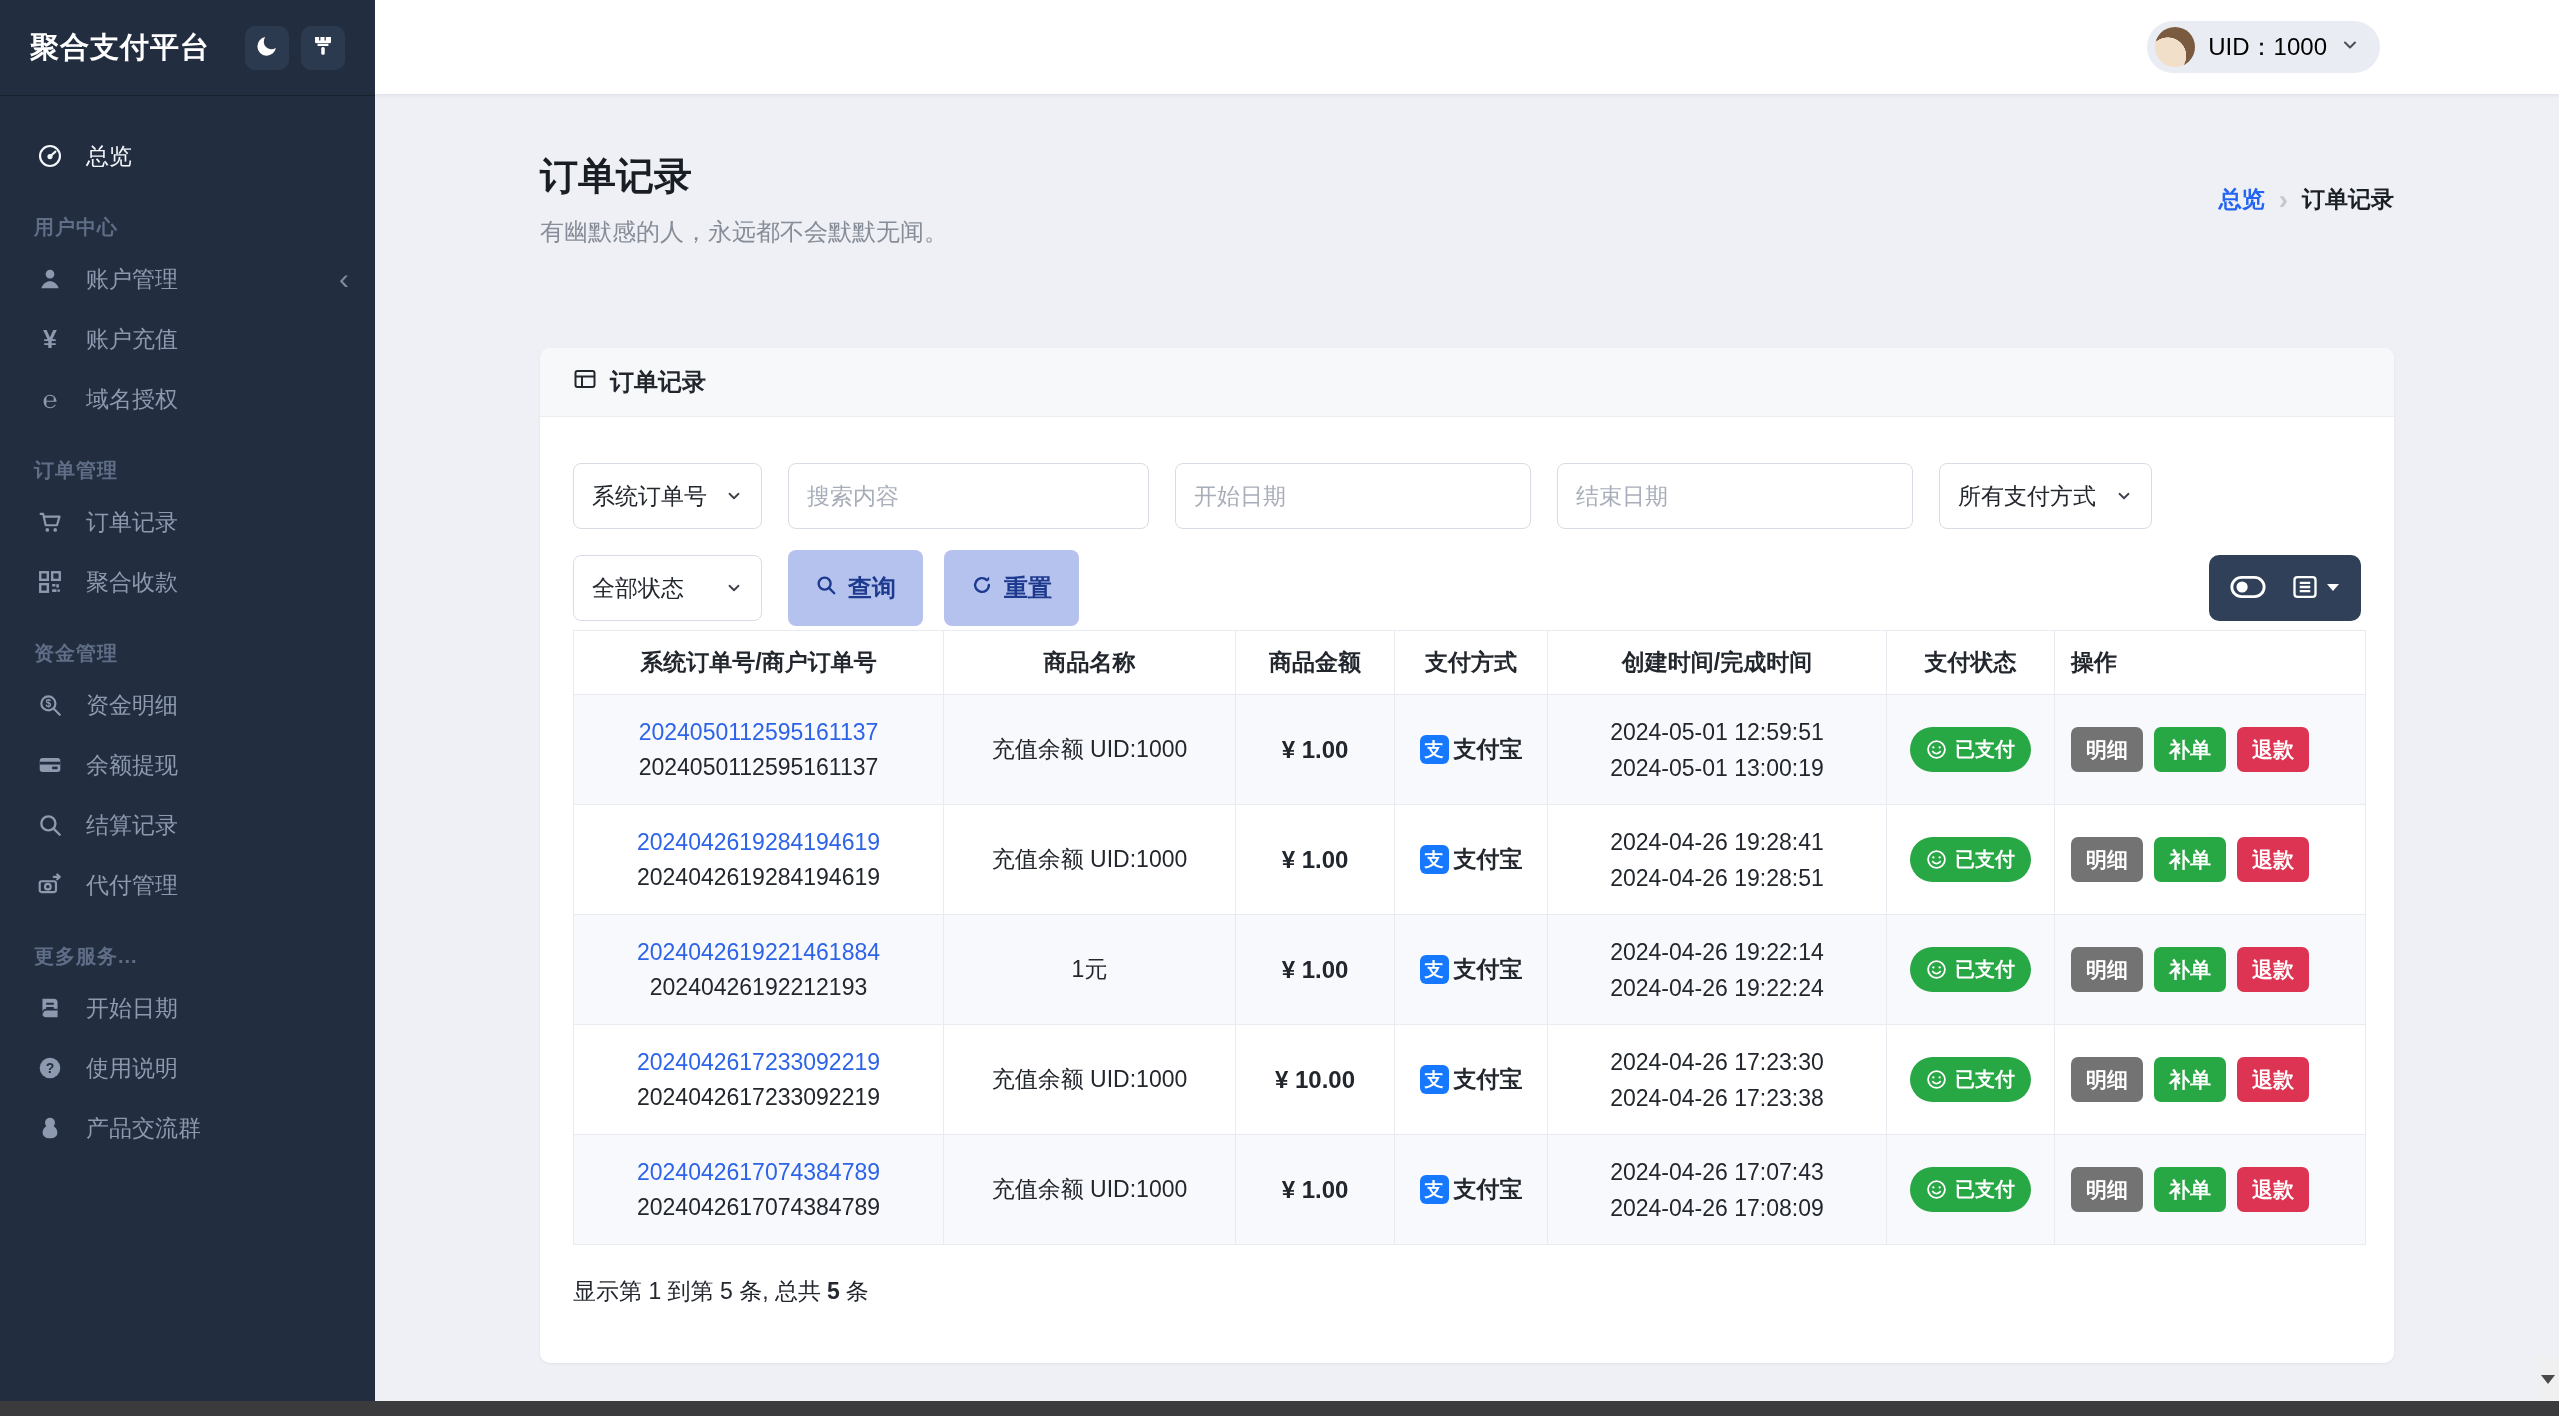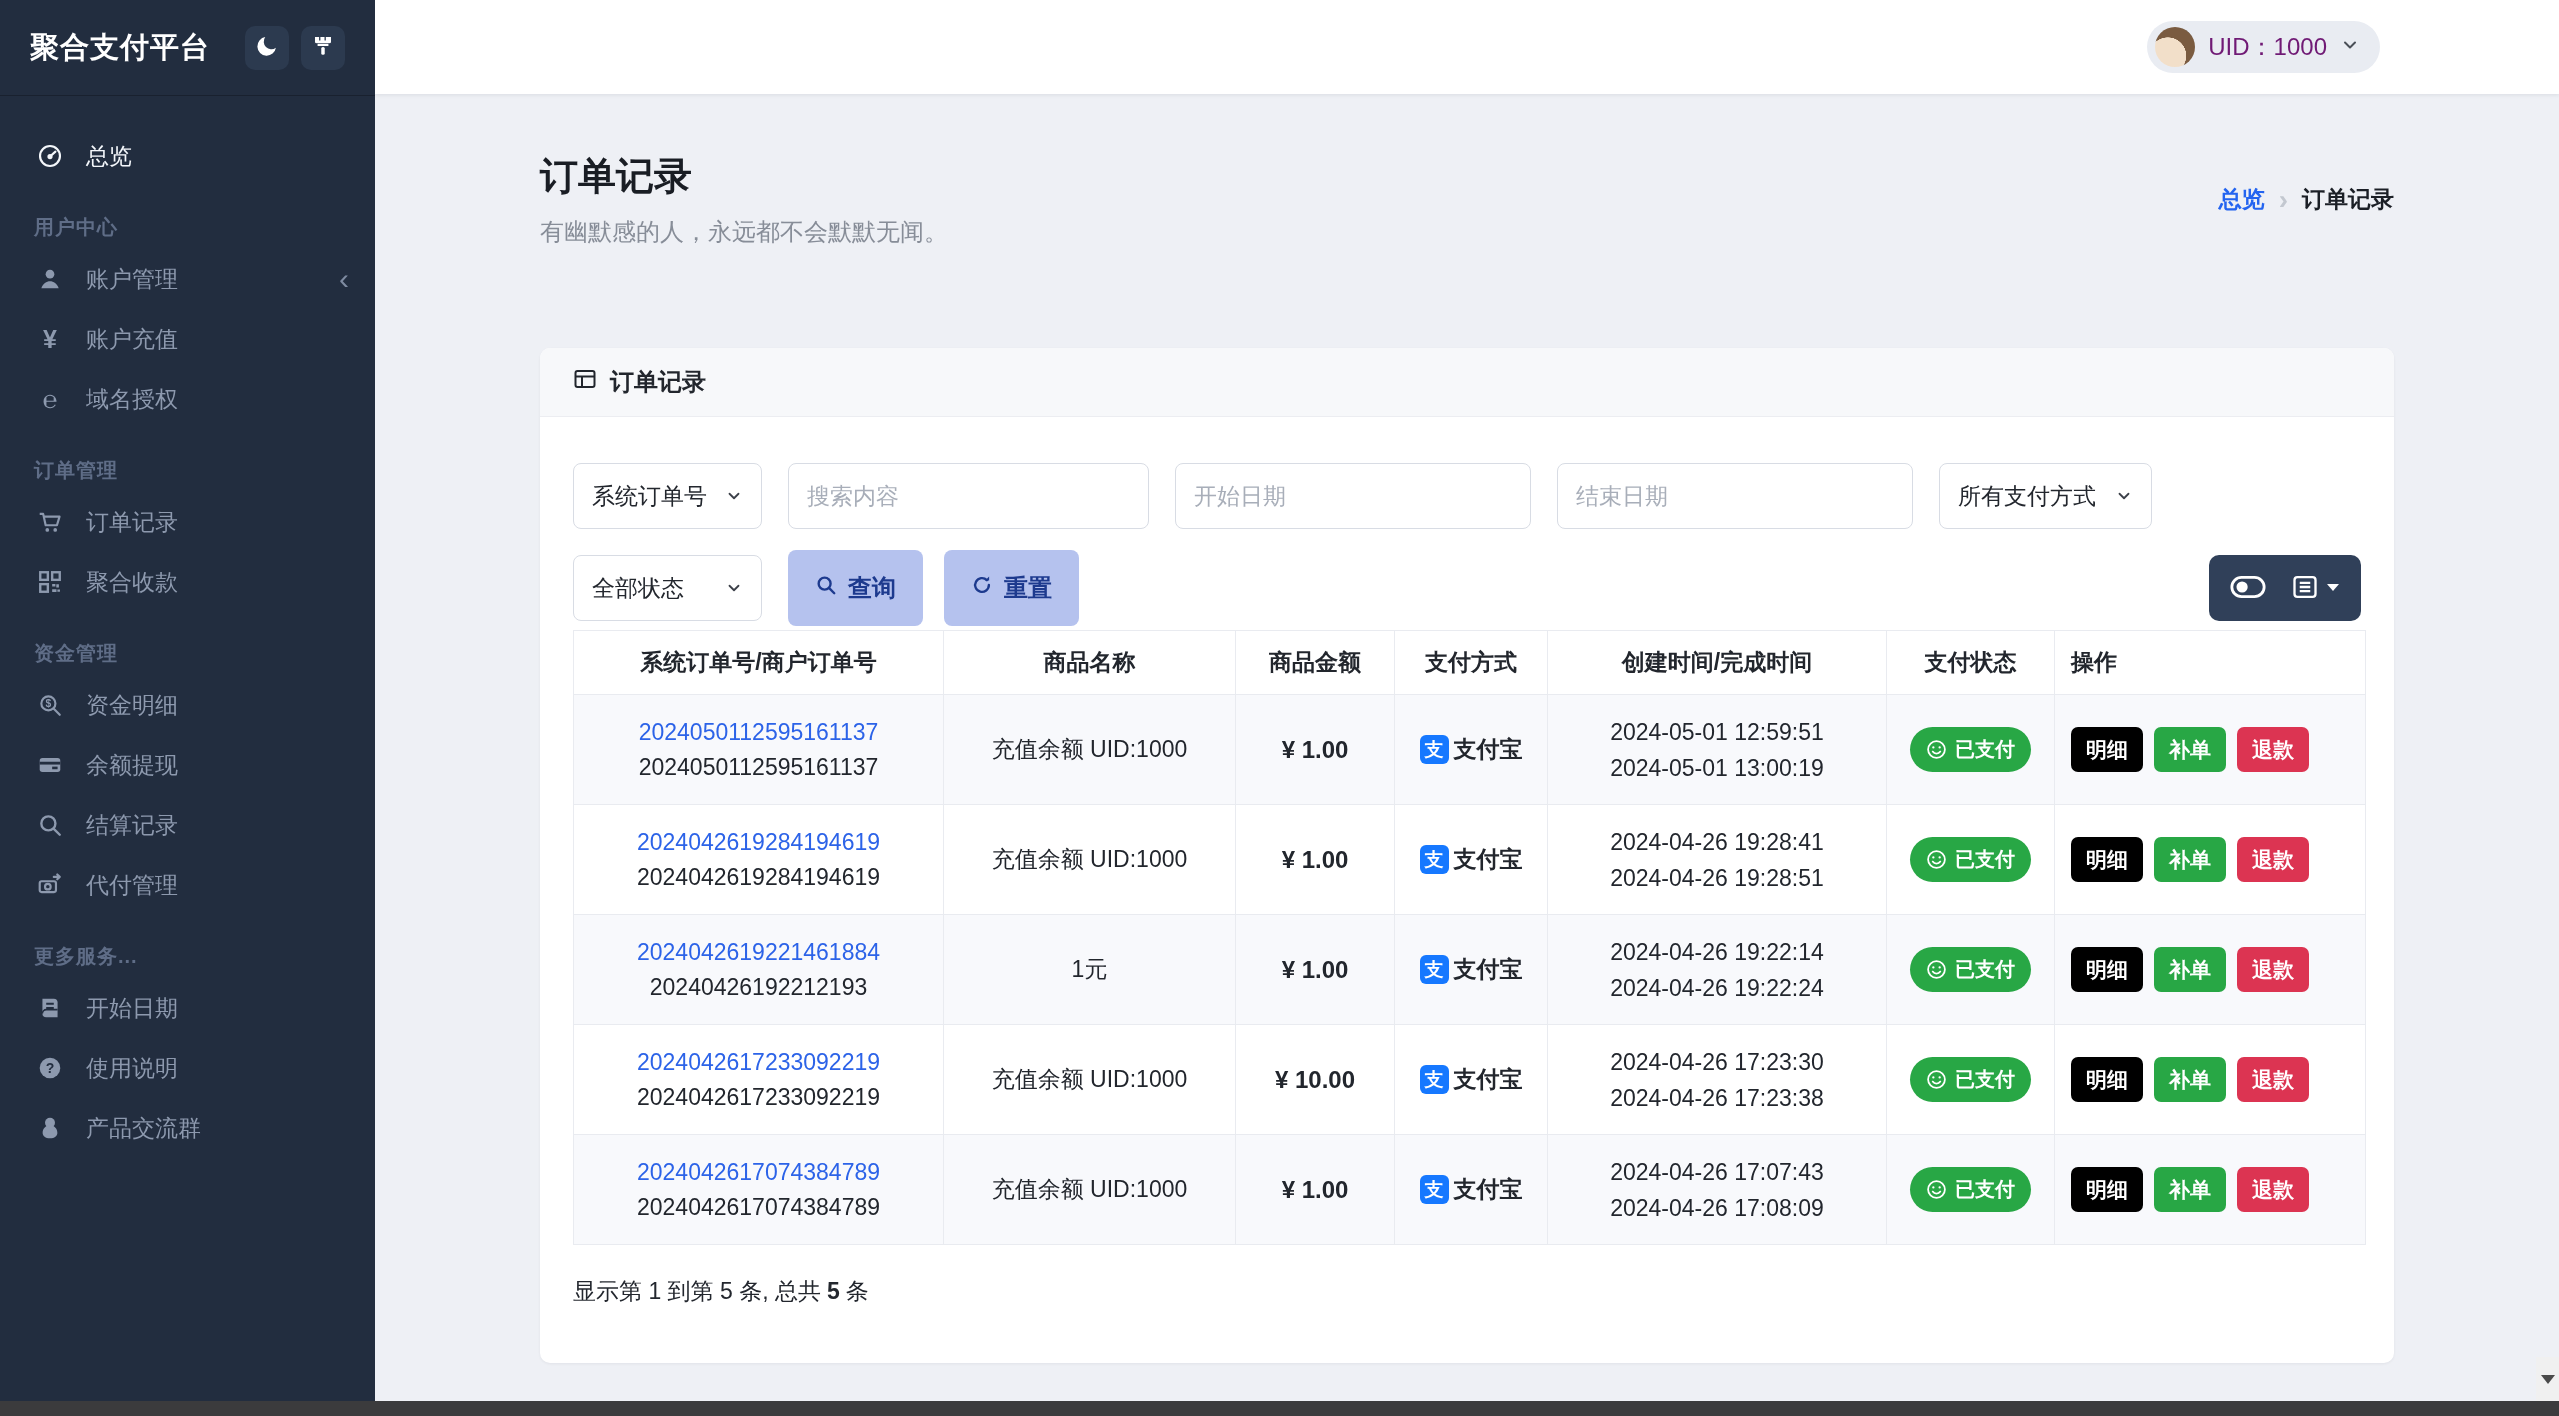--- a/index.html
+++ b/index.html
@@ -20,21 +20,21 @@
   .nav-item.active { color:#f4f7fb; }
   .nico { width:28px; height:28px; display:inline-flex; align-items:center; justify-content:center; margin-right:22px; flex:0 0 28px; font-size:25px; font-weight:bold; }
   .nico svg { width:26px; height:26px; }
   .nlabel { white-space:nowrap; }
   .nchev { margin-left:auto; font-size:30px; color:#7e8ba1; line-height:1; }
   .nav-section { margin:28px 0 8px; padding-left:34px; font-size:20px; font-weight:bold; color:#5f6d87; letter-spacing:1px; }
   
   .topbar { position:absolute; left:375px; top:0; right:0; height:94px; background:#fff; box-shadow:0 1px 4px rgba(25,30,40,.09); display:flex; align-items:center; justify-content:flex-end; padding-right:179px; z-index:4; }
   .uid-pill { display:flex; align-items:center; gap:13px; background:#e9ecf2; border-radius:28px; padding:6px 20px 6px 8px; cursor:pointer; }
   .avatar { width:40px; height:40px; border-radius:50%; background:radial-gradient(circle at 32% 72%, #f2dfc9 0 46%, #7a5b40 47% 78%, #59402b 79%); }
-  .uid-label { font-size:24px; color:#701a75; font-weight:500; }
+  .uid-label { font-size:24px; color:#000000; font-weight:500; }
   
   .main { position:absolute; left:375px; top:94px; right:0; bottom:0; }
   .container { width:1854px; margin:0 auto; }
   .page-head { margin-top:57px; display:flex; justify-content:space-between; align-items:center; }
   .page-title { font-size:38px; font-weight:bold; color:#191d24; }
   .page-sub { margin-top:14px; font-size:24px; color:#878d98; }
   .breadcrumb { display:flex; align-items:center; gap:14px; font-size:23px; font-weight:bold; }
   .bc-link { color:#2364f0; text-decoration:none; cursor:pointer; }
   .bc-sep { color:#c3c8d0; font-size:28px; line-height:1; font-weight:bold; }
   .bc-cur { color:#1b1f26; }
@@ -60,21 +60,21 @@
   tbody tr:nth-child(even) td { background:#fff; }
   .ord-link { display:block; color:#2c63e8; text-decoration:none; line-height:35px; cursor:pointer; }
   .ord-merch { line-height:35px; color:#22262d; }
   .amt { font-weight:bold; font-size:24px; }
   .pay-wrap { display:inline-flex; align-items:center; gap:5px; font-weight:bold; }
   .ali { width:29px; height:29px; background:#1678ff; color:#fff; border-radius:6px; display:inline-flex; align-items:center; justify-content:center; font-size:19px; font-weight:bold; }
   .tline { line-height:36px; }
   .badge { display:inline-flex; align-items:center; gap:8px; background:#28a745; color:#fff; border-radius:999px; padding:9px 16px; font-size:20px; font-weight:bold; }
   th.ops-h, td.ops { text-align:left; padding-left:16px; }
   .abtn { height:45px; padding:0 15px; border:none; border-radius:7px; color:#fff; font-weight:bold; font-size:21px; margin-right:11px; cursor:pointer; font-family:inherit; }
-  .abtn.detail{background:#000000} .abtn.reorder{background:#28a745} .abtn.refund{background:#dc3452}
+  .abtn.detail{background:#737373} .abtn.reorder{background:#28a745} .abtn.refund{background:#dc3452}
   .tfoot { margin-top:31px; font-size:23px; color:#23272e; }
   .tfoot b { margin:0 6px; }
   
   .hscroll { position:absolute; left:0; bottom:0; width:100%; height:15px; background:#3b3b3d; z-index:60; }
   .vscroll { position:absolute; right:0; bottom:15px; width:23px; height:44px; background:#f0f0f0; display:flex; align-items:center; justify-content:center; z-index:60; }
   .vscroll .tri { width:0; height:0; border-left:7px solid transparent; border-right:7px solid transparent; border-top:9px solid #4a4a4a; }
 </style>
 </head>
 <body>
 

